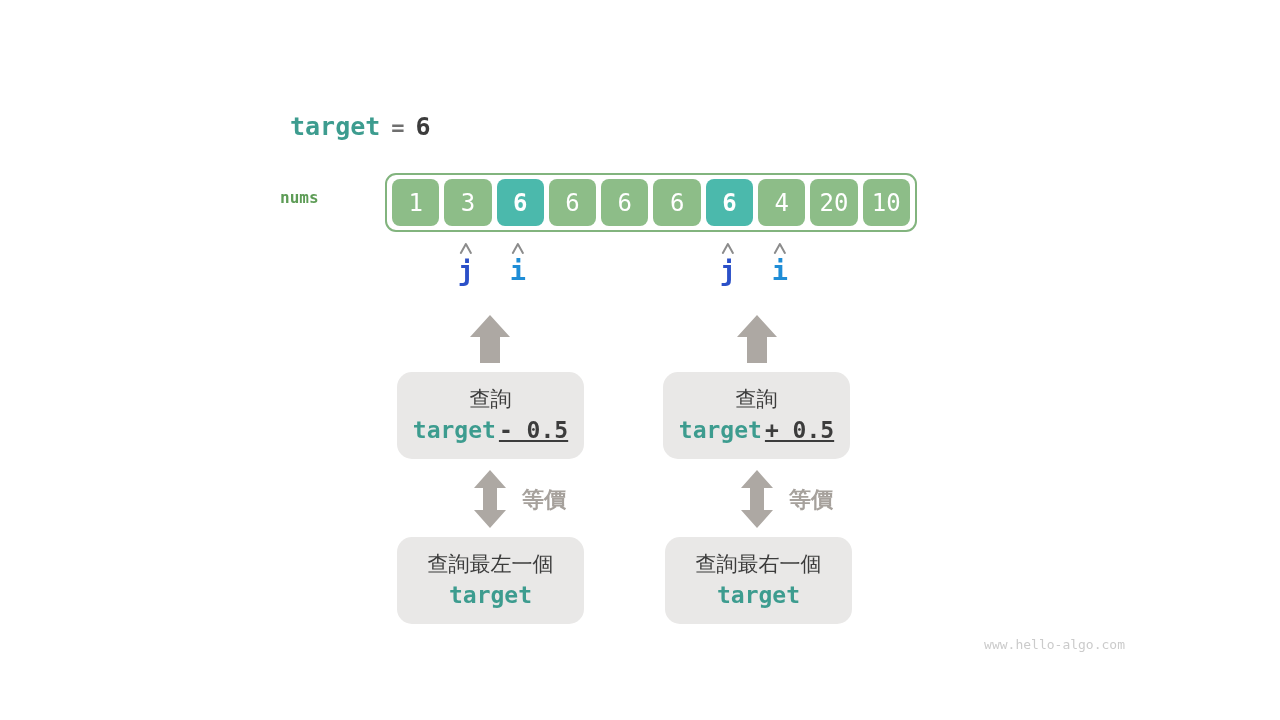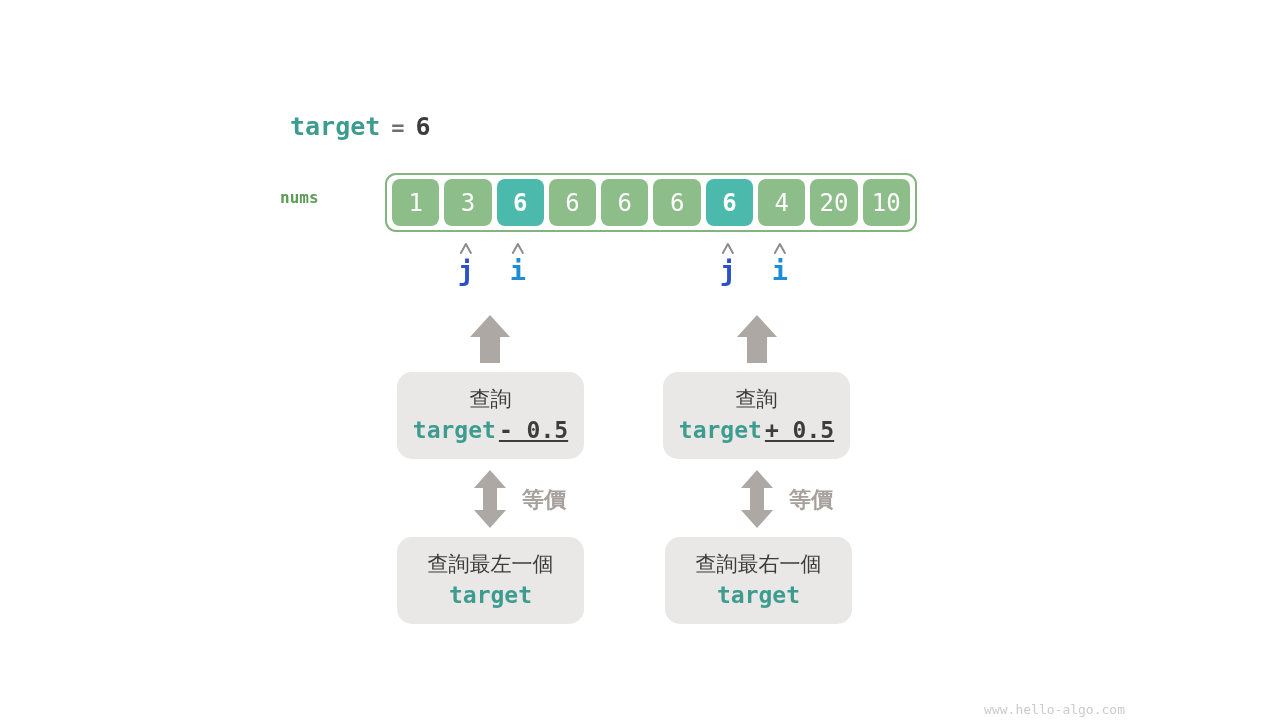--- a/index.html
+++ b/index.html
@@ -58,21 +58,21 @@
 
   
   .equiv-arrow { top:470px; }
   .equiv-arrow.left-col  { left:474px; }
   .equiv-arrow.right-col { left:741px; }
   .equiv-label { top:485px; font-size:22px; font-weight:bold; color:var(--gray_label); }
   .equiv-label.left-col  { left:522px; }
   .equiv-label.right-col { left:789px; }
 
   
-  .watermark { right:63px; top:702px; font-size:13px; color:var(--watermark); }
+  .watermark { right:63px; top:637px; font-size:13px; color:var(--watermark); }
 </style>
 </head>
 <body>
 
 <div class="canvas">
 
   <div class="abs target-line mono">
     <span class="var">target</span>
     <span class="eq">=</span>
     <span class="val">6</span>

